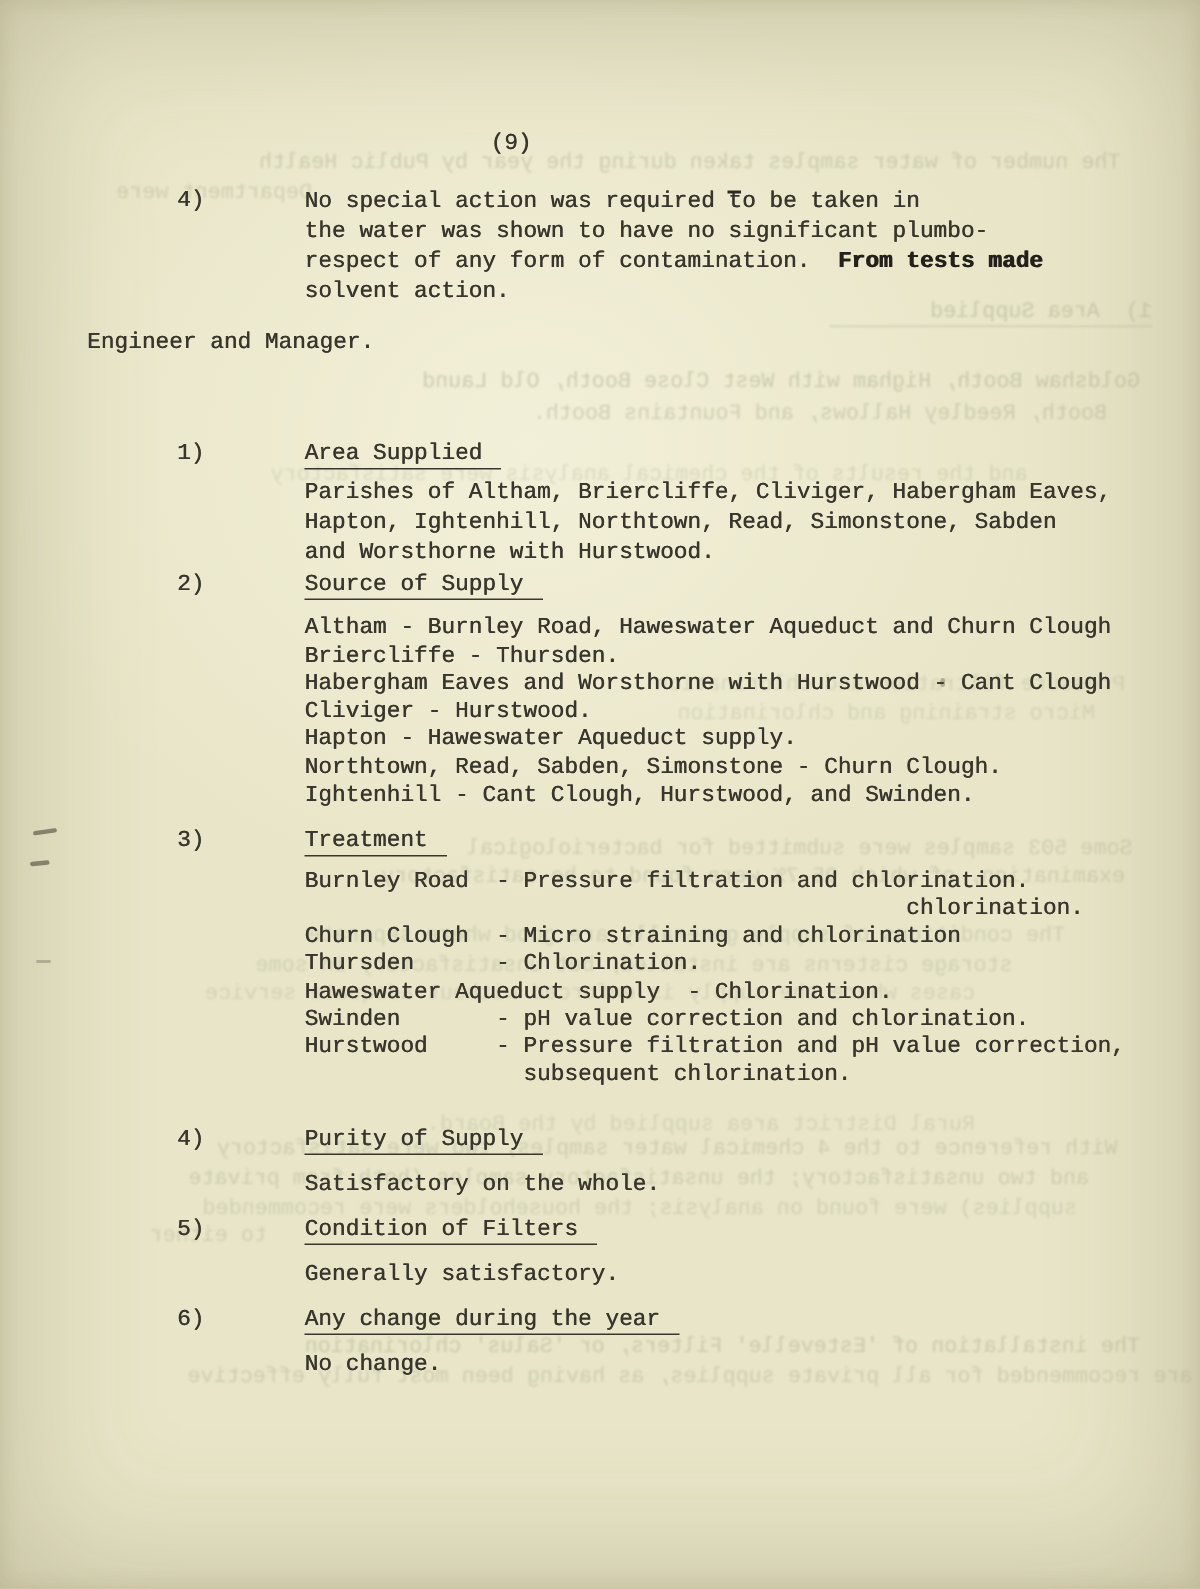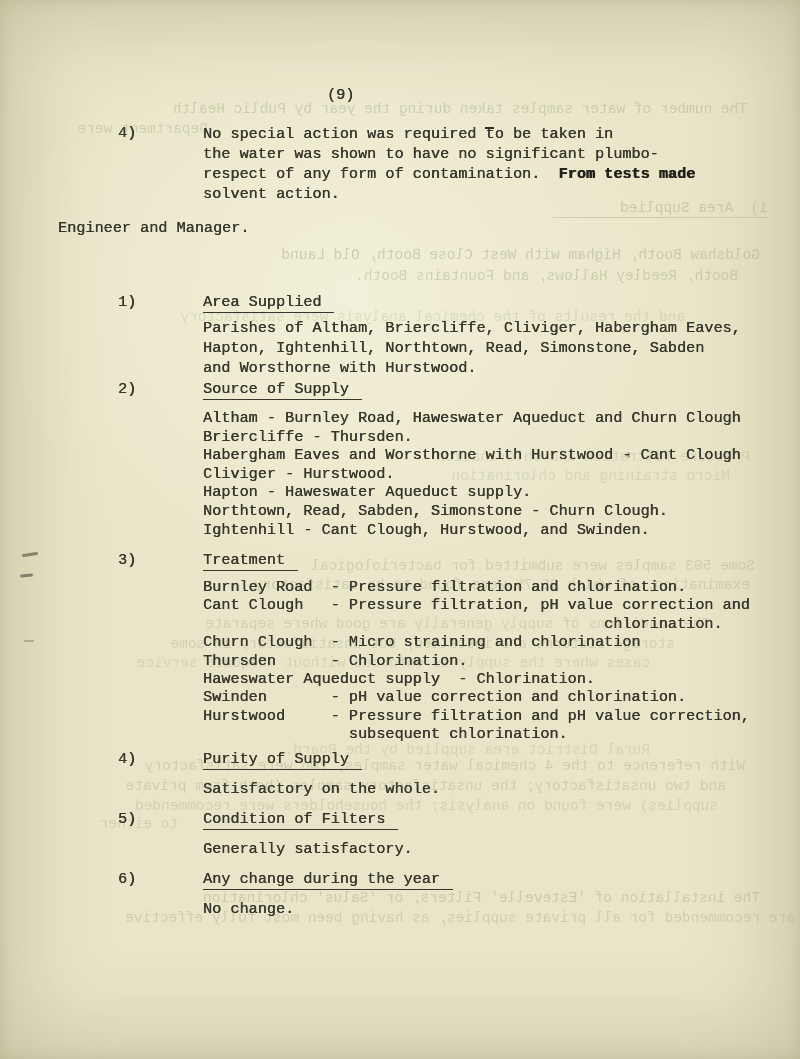--- a/index.html
+++ b/index.html
@@ -105,21 +105,20 @@
       <div class="line">Northtown, Read, Sabden, Simonstone - Churn Clough.</div>
       <div class="line">Ightenhill - Cant Clough, Hurstwood, and Swinden.</div>
     </div>
   </div>
 
   <div class="section ink lh184" style="top:551px;">
     <span class="num">3)</span>
     <span class="heading">Treatment</span>
     <div class="body" style="padding-top:27px;">
       <div class="line">Burnley Road  - Pressure filtration and chlorination.</div>
-      <div class="line">Cant Clough   - Pressure filtration, pH value correction and</div>
       <div class="line">                                            chlorination.</div>
       <div class="line">Churn Clough  - Micro straining and chlorination</div>
       <div class="line">Thursden      - Chlorination.</div>
       <div class="line">Haweswater Aqueduct supply  - Chlorination.</div>
       <div class="line">Swinden       - pH value correction and chlorination.</div>
       <div class="line">Hurstwood     - Pressure filtration and pH value correction,</div>
       <div class="line">                subsequent chlorination.</div>
     </div>
   </div>
 

